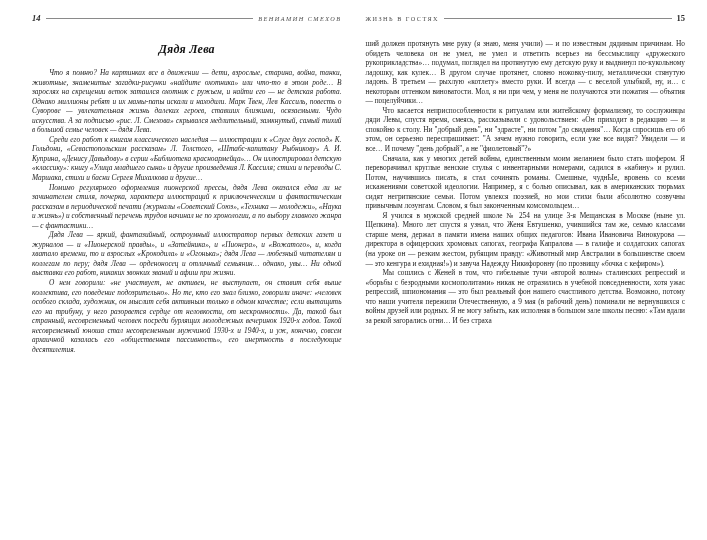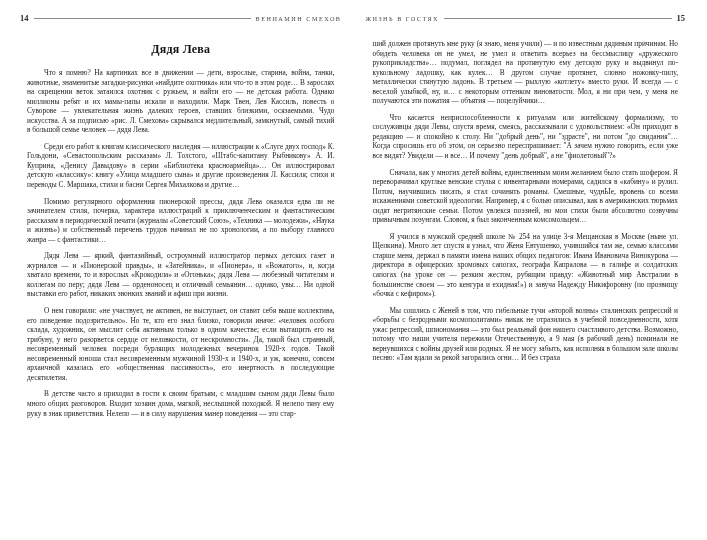--- a/index.html
+++ b/index.html
@@ -24,21 +24,21 @@
     background: #ffffff;
   }
 
   .page {
     position: relative;
     box-sizing: border-box;
     width: 353.5px;
     height: 540px;
     padding: 0;
   }
-  .page-left  { padding: 14px 12px 0 20px; }
+  .page-left  { padding: 14px 12px 0 32px; font-style: italic; }
   .page-right { padding: 14px 22px 12px 12px; }
 
   
   .runhead {
     display: flex;
     align-items: baseline;
     height: 15px;
     position: relative;
     margin-bottom: 0px;
   }
@@ -91,21 +91,21 @@
   
   .col {
     font-size: 7.35px;
     line-height: 9.55px;
     text-align: justify;
     text-justify: inter-word;
     hyphens: manual;
     color: #1b1b1b;
   }
   .col p {
-    margin: 7px;
+    margin: 0;
     text-indent: 17px;
   }
   .col p.noindent { text-indent: 0; }
 
   
   .col, .runtitle, .folio, h1.chapter-title {
     -webkit-font-smoothing: antialiased;
   }
 </style>
 </head>
@@ -122,21 +122,20 @@
     </div>
 
     <h1 class="chapter-title">Дядя Лева</h1>
 
     <div class="col">
       <p>Что я помню? На картинках все в движении — дети, взрослые, старина, война, танки, животные, знаменитые загадки-рисунки «найдите охотника» или что-то в этом роде… В зарослях на скрещении веток затаился охотник с ружьем, и найти его — не детская работа. Однако миллионы ребят и их мамы-папы искали и находили. Марк Твен, Лев Кассиль, повесть о Суворове — увлекательная жизнь далеких героев, ставших близкими, осязаемыми. Чудо искусства. А за подписью «рис. Л. Смехова» скрывался медлительный, замкнутый, самый тихий в большой семье человек — дядя Лева.</p>
       <p>Среди его работ к книгам классического наследия — иллюстрации к «Слуге двух господ» К. Гольдони, «Севастопольским рассказам» Л. Толстого, «Штабс-капитану Рыбникову» А. И. Куприна, «Денису Давыдову» в серии «Библиотека красноармейца»… Он иллюстрировал детскую «классику»: книгу «Улица младшего сына» и другие произведения Л. Кассиля; стихи и переводы С. Маршака, стихи и басни Сергея Михалкова и другие…</p>
       <p>Помимо регулярного оформления пионерской прессы, дядя Лева оказался едва ли не зачинателем стиля, почерка, характера иллюстраций к приключенческим и фантастическим рассказам в периодической печати (журналы «Советский Союз», «Техника — молодежи», «Наука и жизнь») и собственный перечень трудов начинал не по хронологии, а по выбору главного жанра — с фантастики…</p>
       <p>Дядя Лева — яркий, фантазийный, остроумный иллюстратор первых детских газет и журналов — и «Пионерской правды», и «Затейника», и «Пионера», и «Вожатого», и, когда хватало времени, то и взрослых «Крокодила» и «Огонька»; дядя Лева — любезный читателям и коллегам по перу; дядя Лева — орденоносец и отличный семьянин… однако, увы… Ни одной выставки его работ, никаких звонких званий и афиш при жизни.</p>
       <p>О нем говорили: «не участвует, не активен, не выступает, он ставит себя выше коллектива, его поведение подозрительно». Но те, кто его знал близко, говорили иначе: «человек особого склада, художник, он мыслит себя активным только в одном качестве; если вытащить его на трибуну, у него разорвется сердце от неловкости, от нескромности». Да, такой был странный, несовременный человек посреди бурлящих молодежных вечеринок 1920-х годов. Такой несовременный юноша стал несовременным мужчиной 1930-х и 1940-х, и уж, конечно, совсем архаичной казалась его «общественная пассивность», его инертность в последующие десятилетия.</p>
-      <p>В детстве часто я приходил в гости к своим братьям, с младшим сыном дяди Левы было много общих разговоров. Входит хозяин дома, мягкой, неслышной походкой. Я нелепо тяну ему руку в знак приветствия. Нелепо — и в силу нарушения манер поведения — это стар-</p>
     </div>
   </div>
 
   <div class="page page-right">
 
     <div class="runhead right">
       <span class="runtitle">ЖИЗНЬ В ГОСТЯХ</span>
       <span class="rule"></span>
       <span class="folio">15</span>
     </div>

